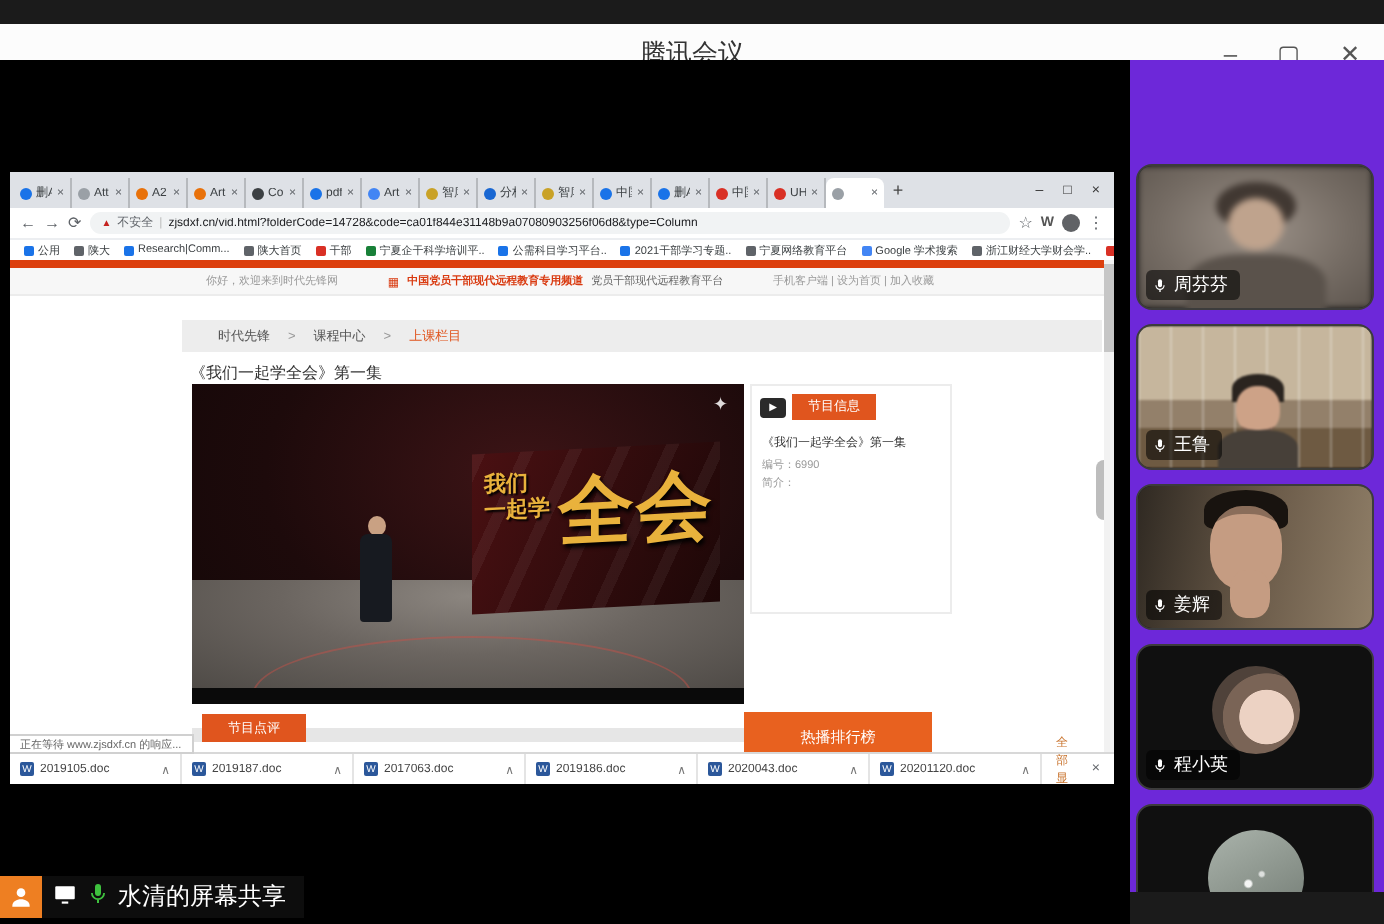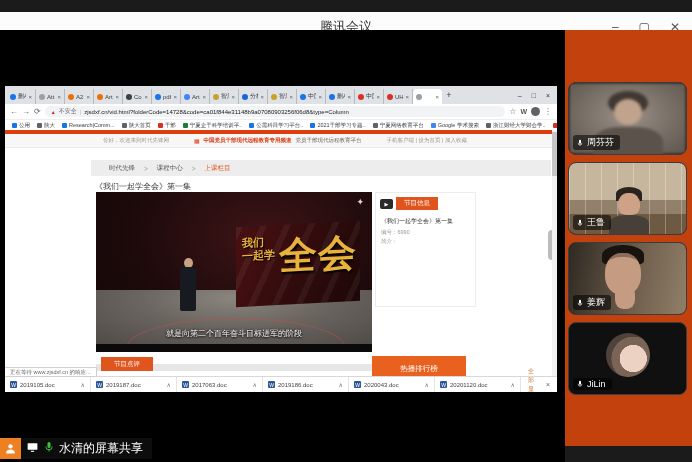--- a/index.html
+++ b/index.html
@@ -129,21 +129,21 @@
     border-right:1px solid #e4e4e4; font-size:6px; color:#444; }
   .chips .wicon { width:7px; height:7px; background:#2b579a; color:#fff; font-size:5px; display:flex;
     align-items:center; justify-content:center; border-radius:1px; flex:none; }
   .chips .fname { flex:1; white-space:nowrap; overflow:hidden; }
   .chips .caret { color:#777; }
   .dl-right { margin-left:auto; display:flex; align-items:center; gap:7px; padding:0 7px; font-size:6px; }
   .show-all { color:#c9742e; }
   .dl-close { color:#5f6368; font-size:7px; }
 
   
-  .sidebar { position:absolute; top:30px; right:0; width:127px; bottom:16px; background:#c2410c; overflow:hidden; }
+  .sidebar { position:absolute; top:30px; right:0; width:127px; bottom:16px; background:#6d28d9; overflow:hidden; }
   .tiles { padding:52px 0 0 3px; }
   .tiles > div { position:relative; width:119px; height:73px; margin-bottom:7px; border-radius:8px;
     border:1px solid #3c3c3c; overflow:hidden; background:#101010; }
   .cam { position:absolute; inset:0; display:none; }
   .cam .hair, .cam .face, .cam .torso { position:absolute; }
   .avatar { display:none; margin:10px auto 0; border-radius:50%; }
 
   .tiles > div:nth-of-type(1) .cam { display:block; filter:blur(1.5px);
     background:radial-gradient(ellipse at 50% 45%, #9b9188 0%, #746b63 60%, #5d554e 100%); }
   .tiles > div:nth-of-type(1) .hair { left:39px; top:8px; width:40px; height:24px; border-radius:50%; background:#413832; }
@@ -412,21 +412,20 @@
             <div class="body"></div>
         </div>
         <div class="brand">
           <div class="b-small">
             <div>我们</div>
             <div>一起学</div>
           </div>
           <div class="b-big">全会</div>
         </div>
         <div class="watermark">✦</div>
-        <div class="v-subtitle">就是向第二个百年奋斗目标进军的阶段</div>
         <div class="ctrl-strip"></div>
       </div>
 
       <div class="info-panel">
         <div class="info-tabrow">
           <span class="clip-icon">▶</span>
           <span class="info-tab">节目信息</span>
         </div>
         <div class="info-title">《我们一起学全会》第一集</div>
         <div class="info-line">编号：6990</div>
@@ -562,20 +561,32 @@
           <div class="ntag">
             <svg viewBox="0 0 24 24">
               <path d="M12 14a3 3 0 0 0 3-3V5a3 3 0 0 0-6 0v6a3 3 0 0 0 3 3z"></path>
               <path d="M5 11a7 7 0 0 0 14 0h-1.8a5.2 5.2 0 0 1-10.4 0H5z"></path>
               <rect x="11" y="18" width="2" height="3"></rect>
             </svg>
             <span>姜辉</span>
           </div>
         </div>
 
+        <div>
+
+          <div class="avatar"></div>
+          <div class="ntag">
+            <svg viewBox="0 0 24 24">
+              <path d="M12 14a3 3 0 0 0 3-3V5a3 3 0 0 0-6 0v6a3 3 0 0 0 3 3z"></path>
+              <path d="M5 11a7 7 0 0 0 14 0h-1.8a5.2 5.2 0 0 1-10.4 0H5z"></path>
+              <rect x="11" y="18" width="2" height="3"></rect>
+            </svg>
+            <span>程小英</span>
+          </div>
+        </div>
 
         <div>
 
           <div class="avatar"></div>
           <div class="ntag">
             <svg viewBox="0 0 24 24">
               <path d="M12 14a3 3 0 0 0 3-3V5a3 3 0 0 0-6 0v6a3 3 0 0 0 3 3z"></path>
               <path d="M5 11a7 7 0 0 0 14 0h-1.8a5.2 5.2 0 0 1-10.4 0H5z"></path>
               <rect x="11" y="18" width="2" height="3"></rect>
             </svg>

